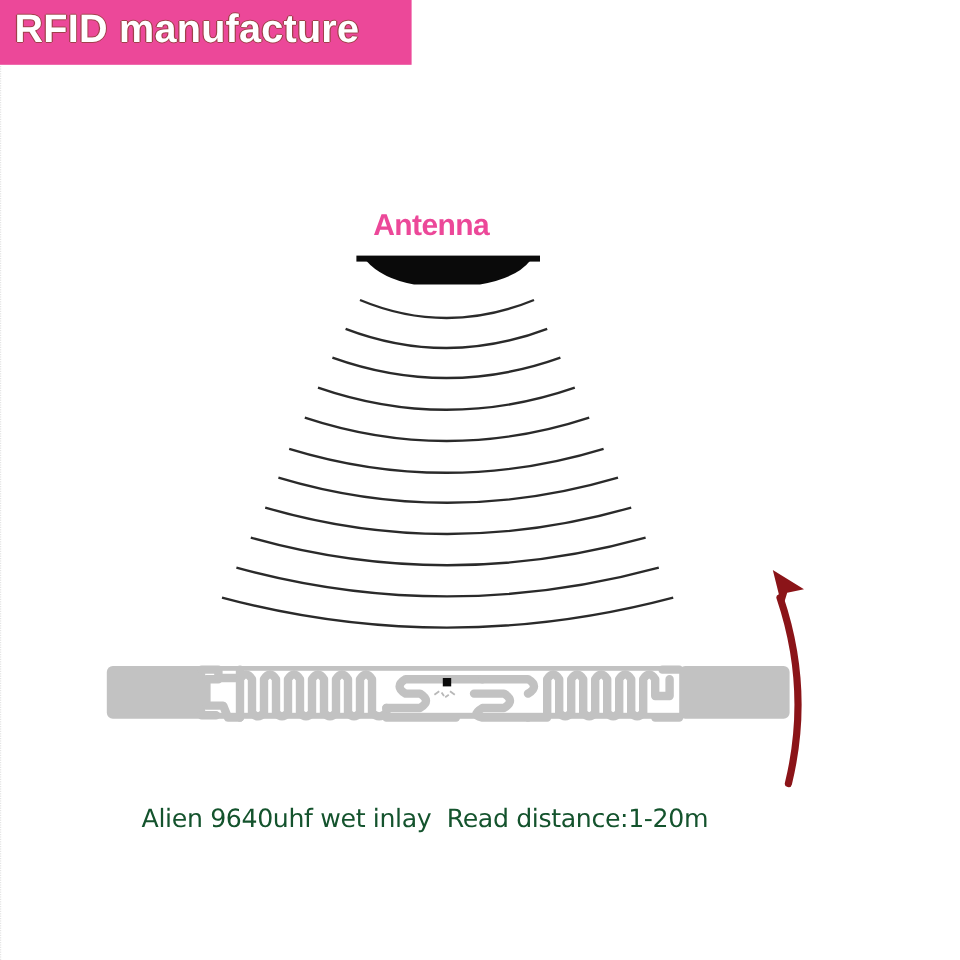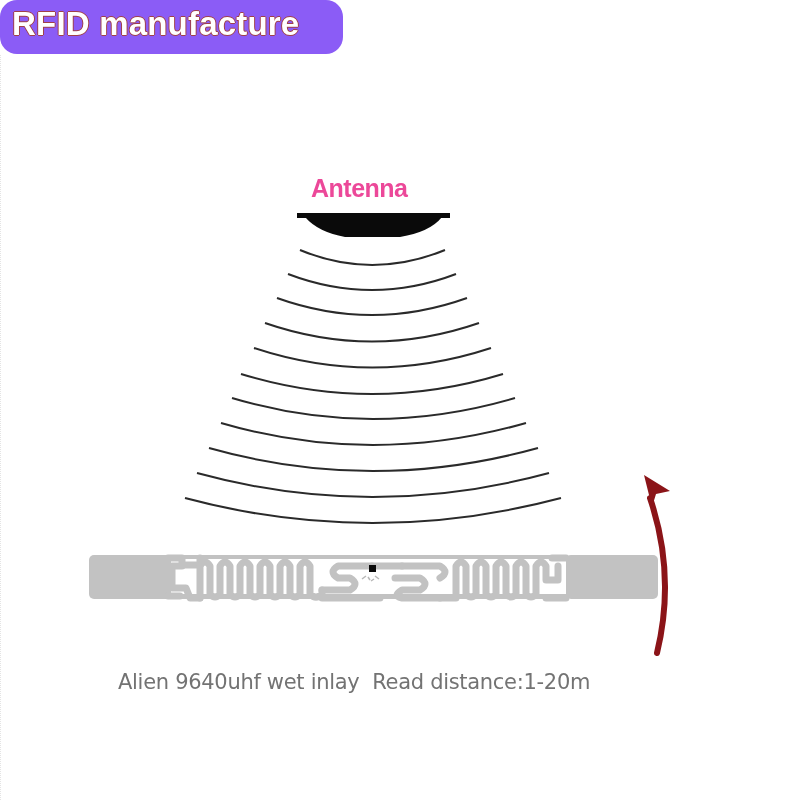--- a/index.html
+++ b/index.html
@@ -1,23 +1,23 @@
 <!DOCTYPE html>
 <html><head>
 <meta charset="utf-8">
 <style>
   html, body { margin:0; padding:0; background:#ffffff; }
   body { width:800px; height:800px; position:relative; overflow:hidden; font-family:"Liberation Sans", sans-serif; }
   .left-border { position:absolute; left:0; top:55px; width:1px; height:745px; border-left:1px dotted #e4e4e4; }
-  .banner { position:absolute; left:0; top:0; width:343px; height:54px; background:#8b5cf6;border-radius:17px; }
+  .banner { position:absolute; left:0; top:0; width:343px; height:54px; background:#ec4899; }
   .banner-text { position:absolute; left:12px; top:5px; font-family:"Liberation Sans", sans-serif; font-weight:bold; font-size:33px; color:#ffffff; letter-spacing:0.2px;
     text-shadow: 1px 0 0 #a0404a, -1px 0 0 #a0404a, 0 1px 0 #a0404a, 0 -1px 0 #a0404a; white-space:nowrap; }
   .antenna-label { position:absolute; left:311px; top:174px; font-family:"Liberation Sans", sans-serif; font-weight:bold; font-size:25px; color:#ec4899; letter-spacing:-0.5px; }
   svg.diagram { position:absolute; left:0; top:0; }
-  .caption { position:absolute; left:118px; top:670px; font-family:"DejaVu Sans", sans-serif; font-size:21px; color:#737373; white-space:pre; letter-spacing:-0.3px; }
+  .caption { position:absolute; left:118px; top:670px; font-family:"DejaVu Sans", sans-serif; font-size:21px; color:#14532d; white-space:pre; letter-spacing:-0.3px; }
 </style>
 </head>
 <body>
 
 <div class="left-border"></div>
 
 <div class="banner">
   <span class="banner-text">RFID manufacture</span>
 </div>
 

